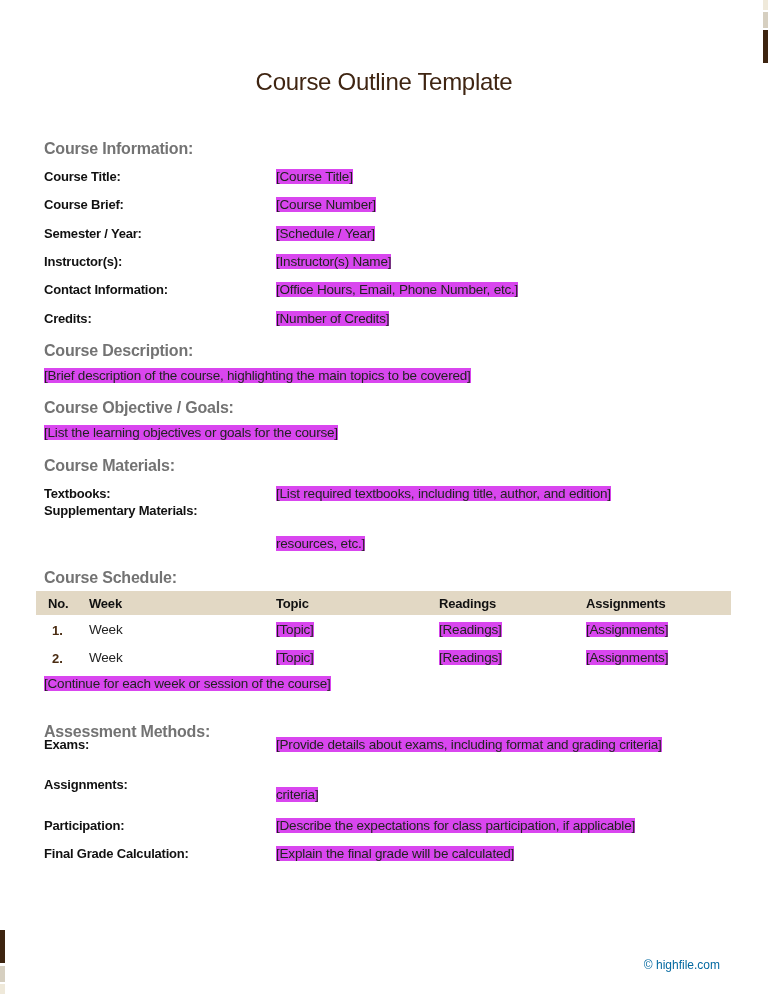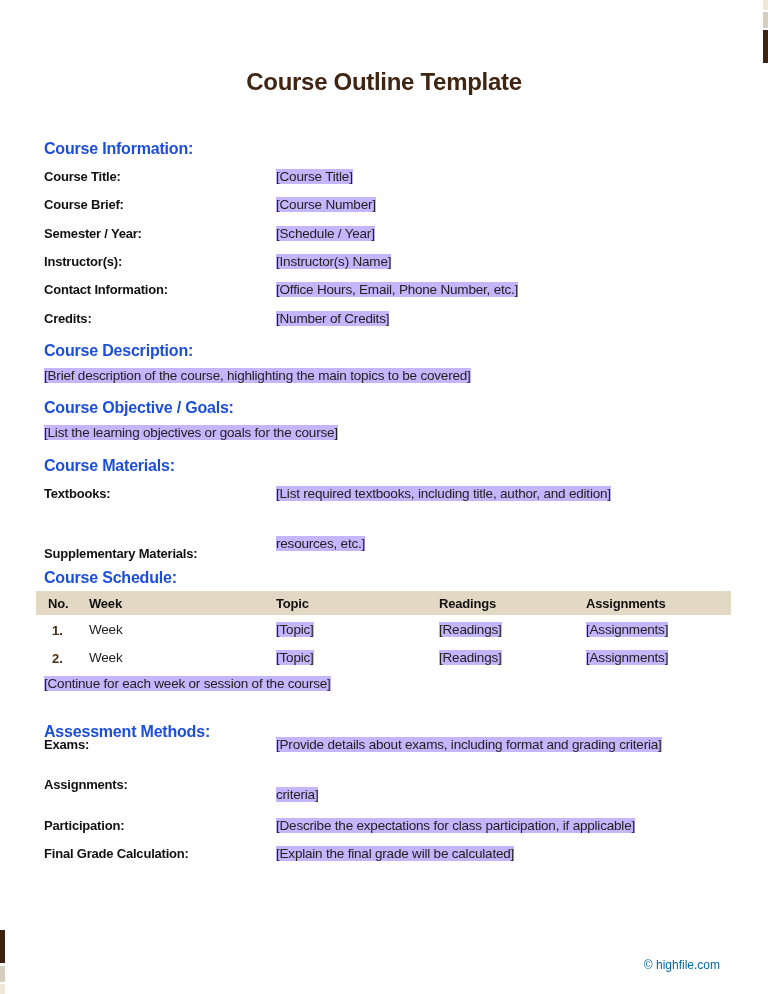--- a/index.html
+++ b/index.html
@@ -1,24 +1,24 @@
 <!DOCTYPE html>
 <html><head>
 <meta charset="utf-8">
 <style>
   html, body { margin: 0; padding: 0; background: #ffffff; }
   body { width: 768px; height: 994px; position: relative; overflow: hidden;
          font-family: "Liberation Sans", "DejaVu Sans", sans-serif; color: #1a1a1a; }
   .deco { position: absolute; }
   .title { position: absolute; top: 68px; left: 0; width: 768px; text-align: center;
-           font-size: 24px; font-weight: bold; color: #3f2512; letter-spacing: -0.3px; }
-  .h2 { position: absolute; left: 44px; font-size: 16px; font-weight: bold; color: #1d4ed8; letter-spacing: -0.2px; }
+           font-size: 24px; font-weight: normal; color: #3f2512; letter-spacing: -0.3px; }
+  .h2 { position: absolute; left: 44px; font-size: 16px; font-weight: bold; color: #737373; letter-spacing: -0.2px; }
   .lbl { position: absolute; left: 44px; font-size: 13px; font-weight: bold; color: #111; letter-spacing: -0.2px; }
   .val { position: absolute; left: 276px; font-size: 13.5px; color: #222; letter-spacing: -0.2px; line-height: 22px; }
-  .hl { background: #c4b5fd; }
+  .hl { background: #d946ef; }
   .para { position: absolute; left: 44px; font-size: 13.5px; color: #222; letter-spacing: -0.2px; }
   .thead { position: absolute; left: 36px; top: 591px; width: 695px; height: 24px; background: #e2d8c4; }
   .th { position: absolute; top: 596px; font-size: 13px; font-weight: bold; color: #111; letter-spacing: -0.2px; }
   .td { position: absolute; font-size: 13.5px; color: #222; letter-spacing: -0.2px; }
   .num { position: absolute; font-size: 13px; font-weight: bold; color: #4a2c12; }
   .footer { position: absolute; right: 48px; top: 958px; font-size: 12px; color: #0369a1; }
 </style>
 </head>
 <body>
 
@@ -55,21 +55,21 @@
 <div class="para" style="top:368px"><span class="hl">[Brief description of the course, highlighting the main topics to be covered]</span></div>
 
 <div class="h2" style="top:399px">Course Objective / Goals:</div>
 <div class="para" style="top:425px"><span class="hl">[List the learning objectives or goals for the course]</span></div>
 
 <div class="h2" style="top:457px">Course Materials:</div>
 
 <div class="lbl" style="top:486px">Textbooks:</div>
 <div class="val" style="top:483px"><span class="hl">[List required textbooks, including title, author, and edition]</span></div>
 
-<div class="lbl" style="top:546px">Supplementary Materials:</div>
+<div class="lbl" style="top:503px">Supplementary Materials:</div>
 <div class="val" style="top:511px">
   <br>
   <span class="hl">resources, etc.]</span>
 </div>
 
 <div class="h2" style="top:569px">Course Schedule:</div>
 
 <div class="thead"></div>
 <div class="th" style="left:48px">No.</div>
 <div class="th" style="left:89px">Week</div>

